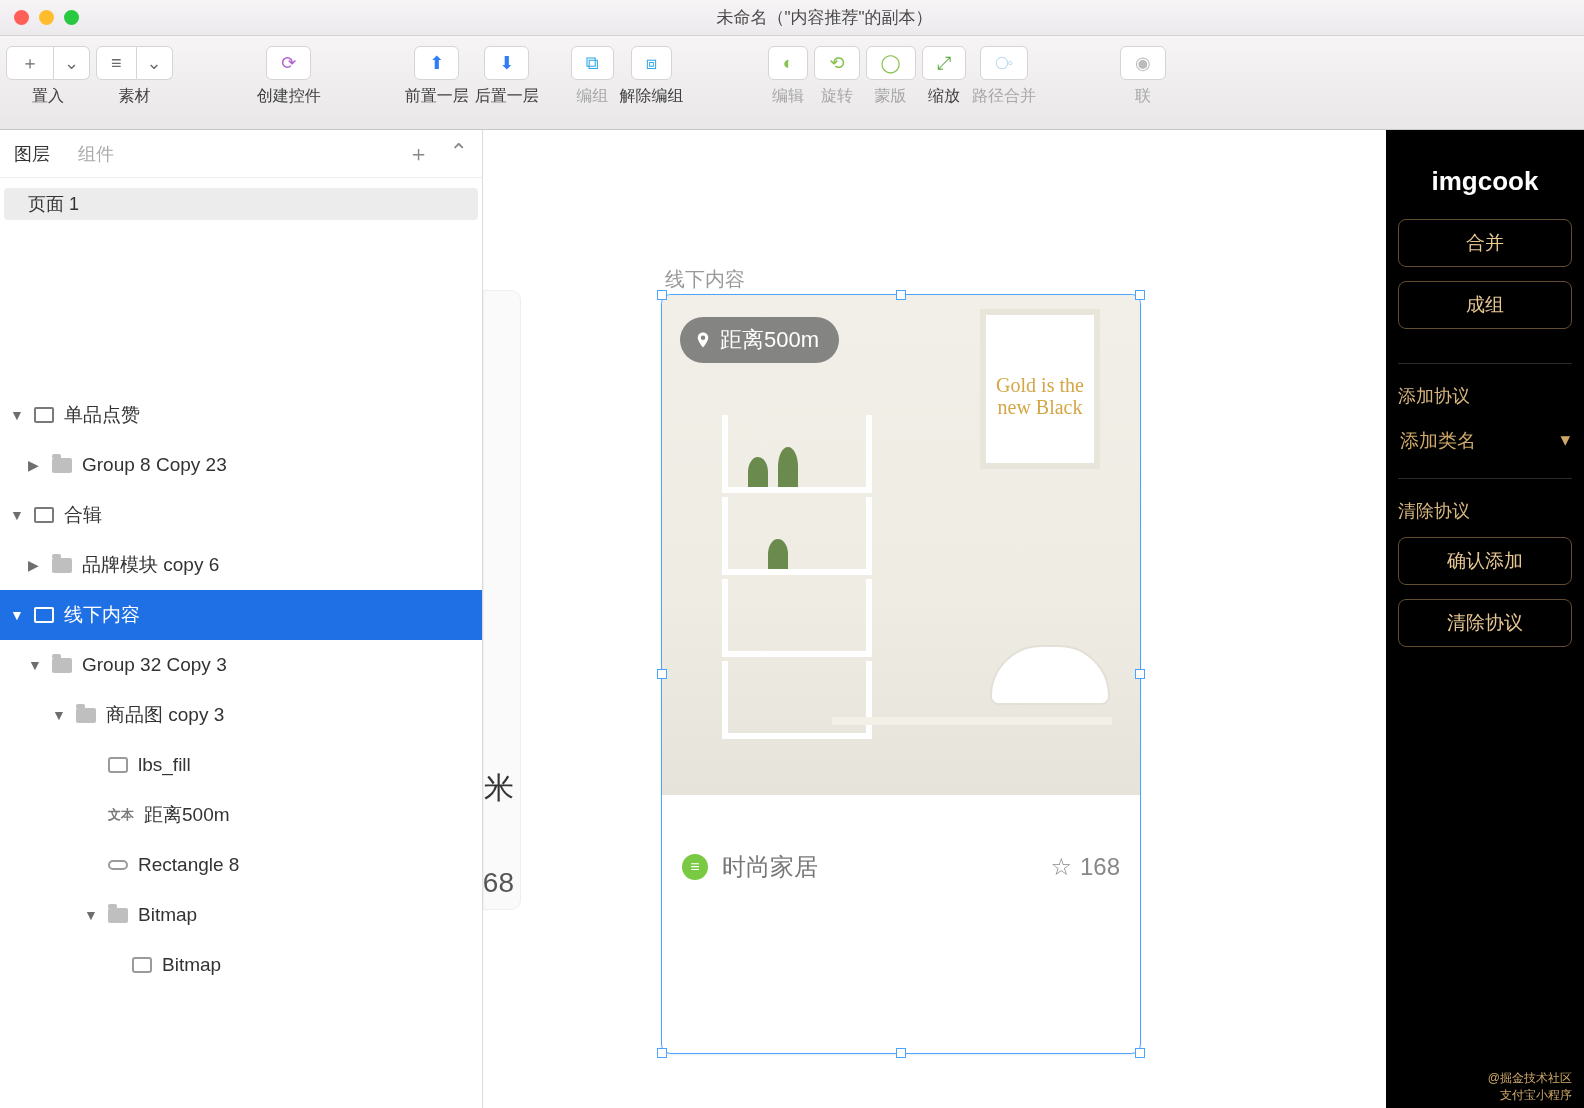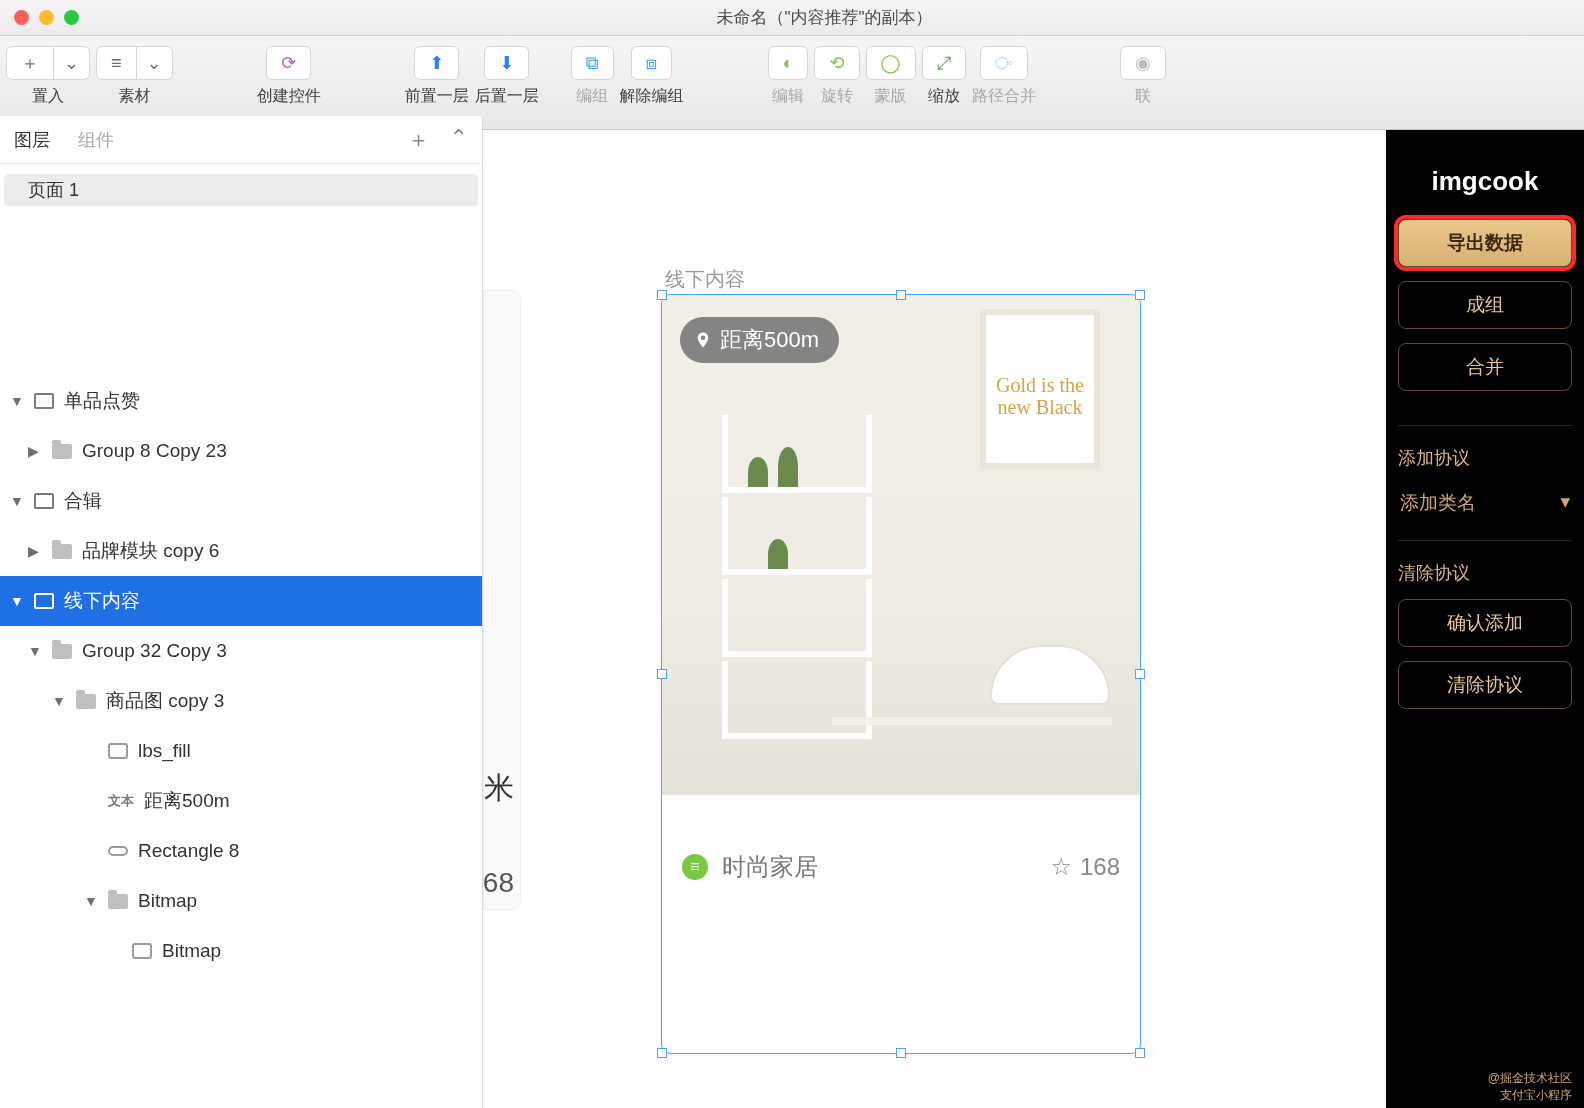--- a/index.html
+++ b/index.html
@@ -19,21 +19,21 @@
 .tbtn.sm { padding:0 10px; }
 .tbtn + .tbtn { border-left:none; border-top-left-radius:0; border-bottom-left-radius:0;}
 .tpair { display:flex; }
 .tpair .tbtn:first-child { border-top-right-radius:0; border-bottom-right-radius:0; }
 .tlabel { font-size:16px; color:#404040; }
 .tlabel.dim { color:#a8a8a8; }
 .tgap { width:72px; }
 .blue-underline { position:absolute; top:130px; left:6px; width:50px; height:4px; background:#2f7ef6; }
 
 
-.leftpanel { position:absolute; top:116px; left:0; width:483px; bottom:0; background:#fff; border-right:1px solid #dcdcdc; overflow:hidden;}
+.leftpanel { position:absolute; top:130px; left:0; width:483px; bottom:0; background:#fff; border-right:1px solid #dcdcdc; overflow:hidden;}
 .lp-header { height:48px; display:flex; align-items:center; padding:0 14px; border-bottom:1px solid #eee;}
 .lp-tab { font-size:18px; color:#333; margin-right:28px; }
 .lp-tab.dim { color:#aaa;font-family:Liberation Serif, serif; }
 .lp-actions { margin-left:auto; display:flex; gap:20px; color:#888; font-size:22px;}
 .lp-row { height:32px; display:flex; align-items:center; padding:0 12px; font-size:18px; color:#333;}
 .lp-row.page { background:#ececec; margin:10px 4px; border-radius:4px; padding-left:24px;}
 .lp-spacer { height:160px; }
 .tree-row { display:flex; align-items:center; height:50px; padding-left:10px; font-size:19px; color:#333; gap:10px;}
 .tree-row .disclose { width:14px; color:#6e6e6e; font-size:14px;}
 .tree-row.selected { background:#1f6fe5; color:#fff; }
@@ -294,23 +294,22 @@
       <span class="sel-handle" style="top:calc(50% - 5px);right:-5px"></span>
       <span class="sel-handle" style="bottom:-5px;left:-5px"></span>
       <span class="sel-handle" style="bottom:-5px;left:calc(50% - 5px)"></span>
       <span class="sel-handle" style="bottom:-5px;right:-5px"></span>
     </div>
   </div>
 </div>
 
 <div class="rpanel">
   <div class="logo">imgcook</div>
-  <div class="rbtn primary hl">导出数据</div>
+  <div class="rbtn">合并</div>
   <div class="rbtn">成组</div>
-  <div class="rbtn">合并</div>
   <div class="rdiv"></div>
   <div class="rlabel">添加协议</div>
   <div class="rselect">
     <span>添加类名</span>
     <span>▾</span>
   </div>
   <div class="rdiv" style="margin:6px 0;"></div>
   <div class="rlabel">清除协议</div>
   <div class="rbtn">确认添加</div>
   <div class="rbtn">清除协议</div>

